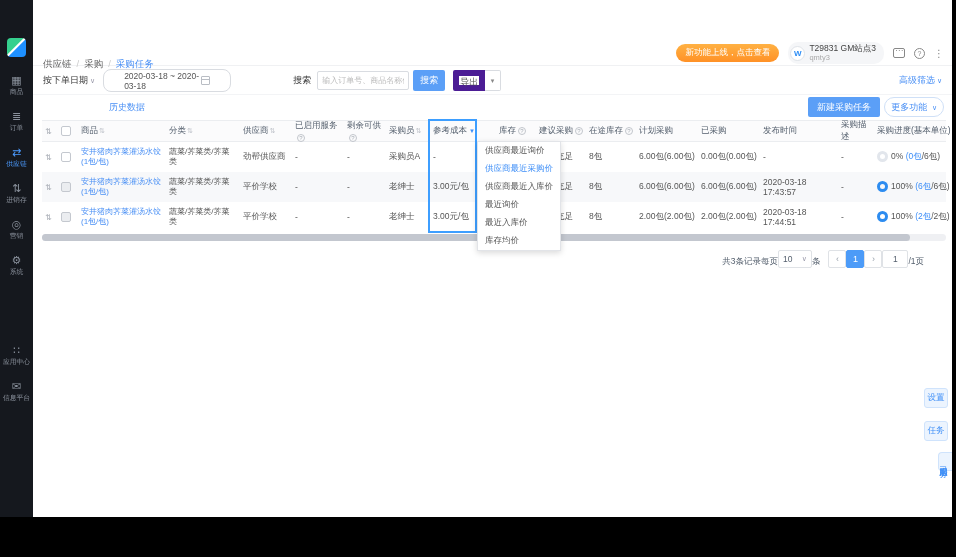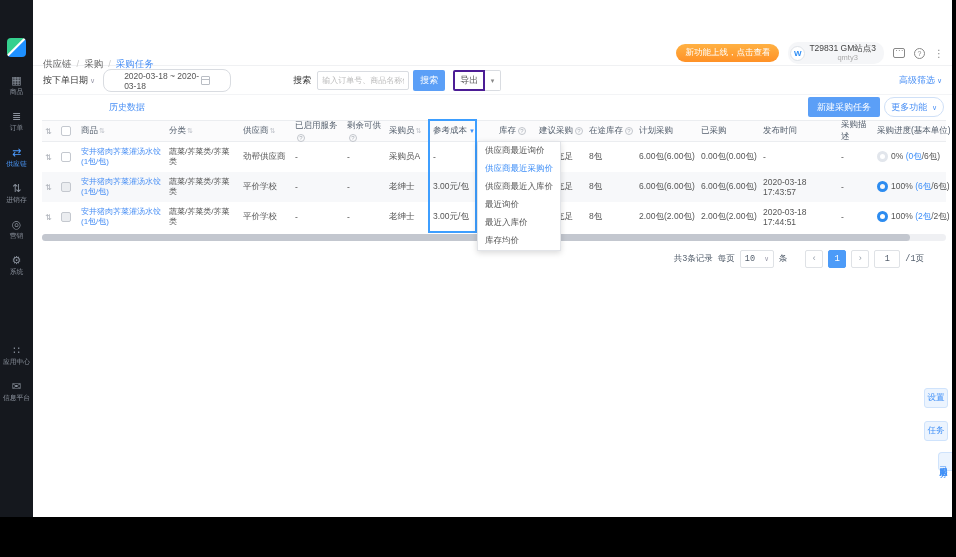--- a/index.html
+++ b/index.html
@@ -29,41 +29,41 @@
   .crumbs { position:absolute; left:10px; top:11px; line-height:26px; font-size:9.5px; color:#666; }
   .crumb { color:#666; }
   .crumb + .crumb::before { content:"/"; color:#ccc; margin:0 5px; }
   .crumb.current { color:#4a90f5; }
   .top-right { position:absolute; right:8px; top:0; height:26px; display:flex; align-items:center; gap:9px; }
   .promo { background:linear-gradient(#ffb143,#ff9126); color:#fff; font-size:8.5px; padding:3px 9px; border-radius:10px; white-space:nowrap; cursor:pointer; }
   .account { display:flex; align-items:center; gap:4px; background:#f5f6f8; border-radius:10px; padding:2px 8px 2px 2px; cursor:pointer; }
   .avatar { width:15px; height:15px; border-radius:50%; background:#fff; border:1px solid #dfe3e8; font-size:8px; font-weight:bold; color:#2f8ef5; text-align:center; line-height:14px; }
   .avatar::after { content:"W"; }
   .acc-name { font-size:8.5px; color:#444; line-height:9px; }
-  .acc-sub { font-size:7.5px; color:#aaa; line-height:9px;margin-left:28px; }
+  .acc-sub { font-size:7.5px; color:#aaa; line-height:9px; }
   .icon-chat { width:12px; height:10px; border:1px solid #888; border-radius:2px; position:relative; cursor:pointer; }
   .icon-chat::after { content:"⋯"; position:absolute; left:1px; top:-3px; font-size:8px; color:#888; }
   .icon-help { width:11px; height:11px; border:1px solid #888; border-radius:50%; font-size:7px; color:#888; text-align:center; line-height:10px; cursor:pointer; }
   .icon-help::after { content:"?"; }
   .icon-more { font-size:10px; color:#888; cursor:pointer; }
   .icon-more::after { content:"⋮"; }
 
   .filterbar { position:absolute; left:0; top:67px; width:919px; height:28px; display:flex; align-items:center; border-bottom:1px solid #f3f4f6; }
   .dt-select { margin-left:10px; font-size:9px; color:#333; cursor:pointer; white-space:nowrap; }
   .caret-dn { font-size:7px; color:#99a; margin-left:2px; }
   .caret-dn::after { content:"∨"; }
   .date-input { margin-left:8px; width:128px; height:23px; border:1px solid #d9dce1; border-radius:8px; display:flex; align-items:center; padding:0 20px; font-size:8.5px; color:#555; cursor:text; }
   .date-input .dval { flex:1; }
   .icon-cal { width:9px; height:9px; border:1px solid #b9bdc4; border-radius:1px; position:relative; }
   .icon-cal::after { content:""; position:absolute; left:0; top:2px; width:7px; border-top:1px solid #b9bdc4; }
   .search-label { margin-left:62px; font-size:9px; color:#333; }
   .search-input { margin-left:6px; width:92px; height:19px; border:1px solid #d9dce1; border-radius:2px; font-size:8px; color:#555; padding:0 4px; outline:none; }
   .search-input::placeholder { color:#bbb; }
   .btn-search { margin-left:4px; width:32px; height:21px; background:#5b9ff7; border:none; border-radius:2px; color:#fff; font-size:9px; cursor:pointer; }
-  .btn-export { margin-left:8px; width:32px; height:21px; background:#fff; border:2px solid #4c1d95; border-radius:2px 0 0 2px; color:#555; font-size:9px; cursor:pointer; }
+  .btn-export { margin-left:8px; width:32px; height:21px; background:#fff; border:6px solid #4c1d95; border-radius:2px 0 0 2px; color:#555; font-size:9px; cursor:pointer; }
   .btn-export-caret { width:16px; height:21px; background:#fff; border:1px solid #d9dce1; border-left:none; border-radius:0 2px 2px 0; color:#888; font-size:7px; cursor:pointer; }
   .btn-export-caret::after { content:"▾"; }
   .adv-filter { position:absolute; right:10px; font-size:9px; color:#4a90f5; cursor:pointer; }
 
   .tasksbar { position:absolute; left:0; top:96px; width:919px; height:24px; }
   .task-total { position:absolute; left:10px; top:5px; font-size:9px; color:#555;margin-top:19px; }
   .task-count { color:#3d8ef7; }
   .history-link { position:absolute; left:76px; top:5px; font-size:9px; color:#4a90f5; cursor:pointer; }
   .btn-newtask { position:absolute; right:72px; top:1px; height:20px; padding:0 9px; background:#5b9ff7; border:none; border-radius:2px; color:#fff; font-size:9px; cursor:pointer; }
   .btn-morefn { position:absolute; right:8px; top:1px; height:20px; padding:0 6px; background:#fff; border:1px solid #cfe0f7; border-radius:10px; color:#4a90f5; font-size:9px; cursor:pointer; }
@@ -98,21 +98,21 @@
 
   .ref-highlight { position:absolute; left:386px; top:-1px; width:49px; height:114px; border:2px solid #3d9eff; pointer-events:none; z-index:4; }
   .menu { position:absolute; left:435px; top:21px; min-width:62px; width:max-content; background:#fff; border:1px solid #e2e4e8; box-shadow:0 2px 6px rgba(0,0,0,.15); z-index:6; }
   .menu-item { font-size:8.5px; color:#555; padding:3px 7px; white-space:nowrap; cursor:pointer; }
   .menu-item.selected { color:#3d8ef7; }
 
   .hscroll { position:absolute; left:9px; top:234px; width:904px; height:7px; background:#eff0f3; border-radius:4px; }
   .hscroll .thumb { height:7px; width:96%; background:#c3c7cf; border-radius:4px; cursor:pointer; }
 
   
-  .pager { position:absolute; top:250px; right:28px; display:flex; align-items:center; gap:5px; font-size:8.5px; color:#55606e;font-family:Liberation Mono, monospace; }
+  .pager { position:absolute; top:250px; right:28px; display:flex; align-items:flex-end; font-size:8.5px; color:#55606e; }
   .pp-select { width:34px; height:18px; border:1px solid #dfe2e6; border-radius:2px; display:flex; align-items:center; justify-content:space-between; padding:0 4px; cursor:pointer; }
   .pg-gap { width:8px; }
   .pg-btn { width:18px; height:18px; border:1px solid #dfe2e6; border-radius:2px; background:#fff; color:#99a2ad; font-size:9px; text-align:center; line-height:16px; cursor:pointer; }
   .pg-btn.prev::after { content:"‹"; }
   .pg-btn.next::after { content:"›"; }
   .pg-btn.active { background:#4c9bf8; border-color:#4c9bf8; color:#fff; }
   .pg-input { width:26px; height:18px; border:1px solid #dfe2e6; border-radius:2px; text-align:center; line-height:16px; }
 
   
   .fbtn { position:absolute; right:4px; width:24px; padding:3px 0; text-align:center; font-size:8.5px; color:#3d8ef7; background:#ecf4fe; border:1px solid #cfe3fc; border-radius:3px; cursor:pointer; z-index:20; }

